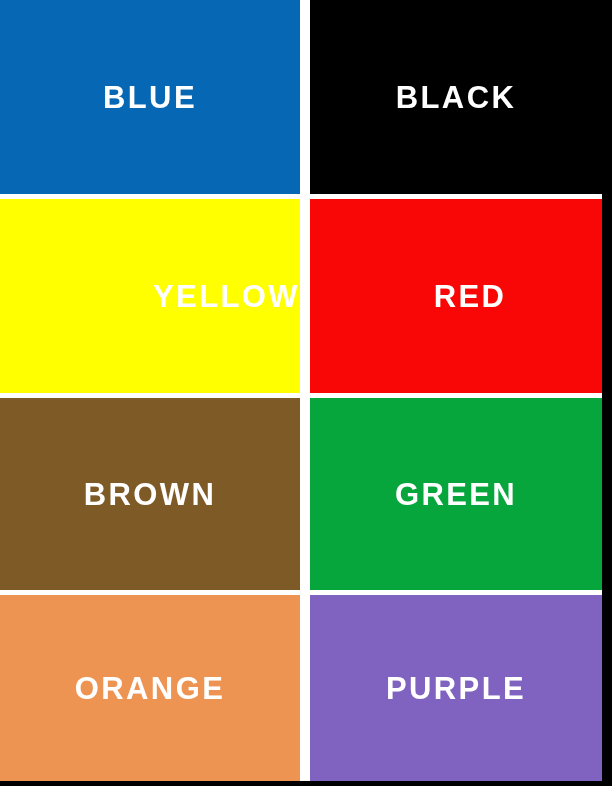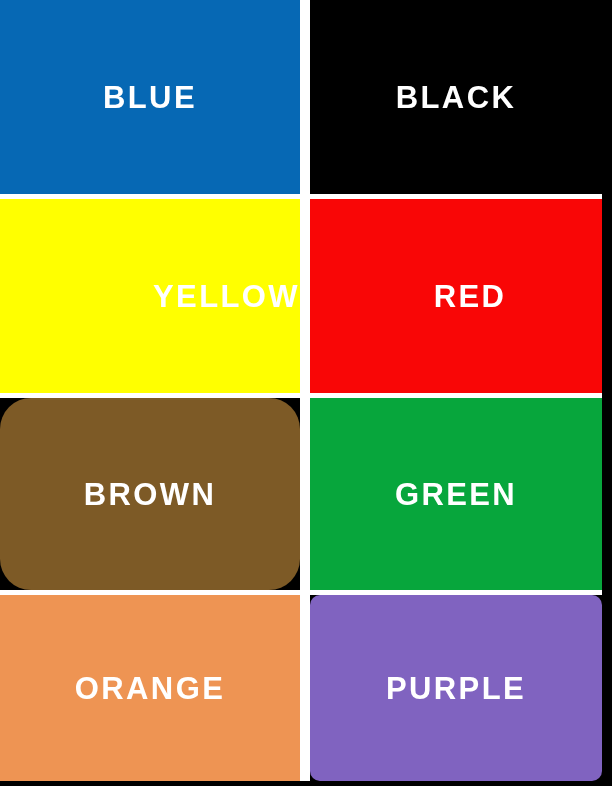--- a/index.html
+++ b/index.html
@@ -51,24 +51,24 @@
   }
   .gutter-black {
     background: #000000;
   }
 
   
   .cell-r1c1 { grid-column: 1; grid-row: 1; }
   .cell-r1c2 { grid-column: 3; grid-row: 1; }
   .cell-r2c1 { grid-column: 1; grid-row: 3; justify-content: flex-end; }
   .cell-r2c2 { grid-column: 3; grid-row: 3; padding-left: 28px; }
-  .cell-r3c1 { grid-column: 1; grid-row: 5; border-radius: 31px; }
+  .cell-r3c1 { grid-column: 1; grid-row: 5; }
   .cell-r3c2 { grid-column: 3; grid-row: 5; }
   .cell-r4c1 { grid-column: 1; grid-row: 7; align-items: center; }
-  .cell-r4c2 { grid-column: 3; grid-row: 7; border-radius: 10px; }
+  .cell-r4c2 { grid-column: 3; grid-row: 7; }
 
   .vgutter-mid { grid-column: 2; grid-row: 1 / 8; }
   .vgutter-right { grid-column: 4; grid-row: 1 / 9; }
 
   .hgutter-1 { grid-column: 1 / 4; grid-row: 2; }
   .hgutter-2 { grid-column: 1 / 4; grid-row: 4; }
   .hgutter-3 { grid-column: 1 / 4; grid-row: 6; }
   .hgutter-bottom { grid-column: 1 / 5; grid-row: 8; }
 </style>
 </head>

